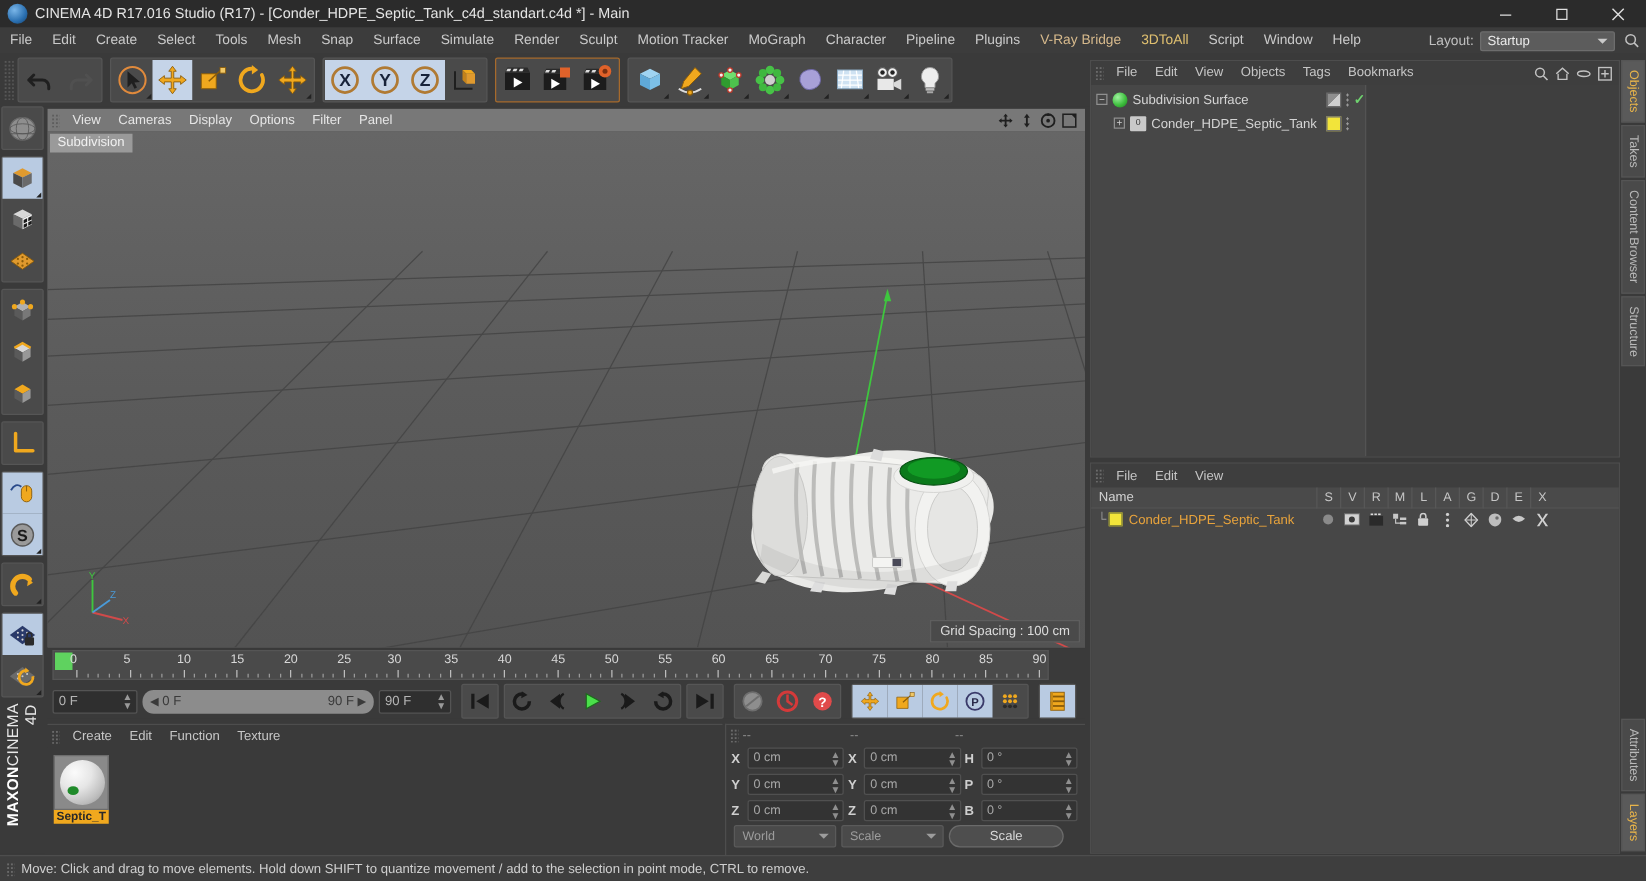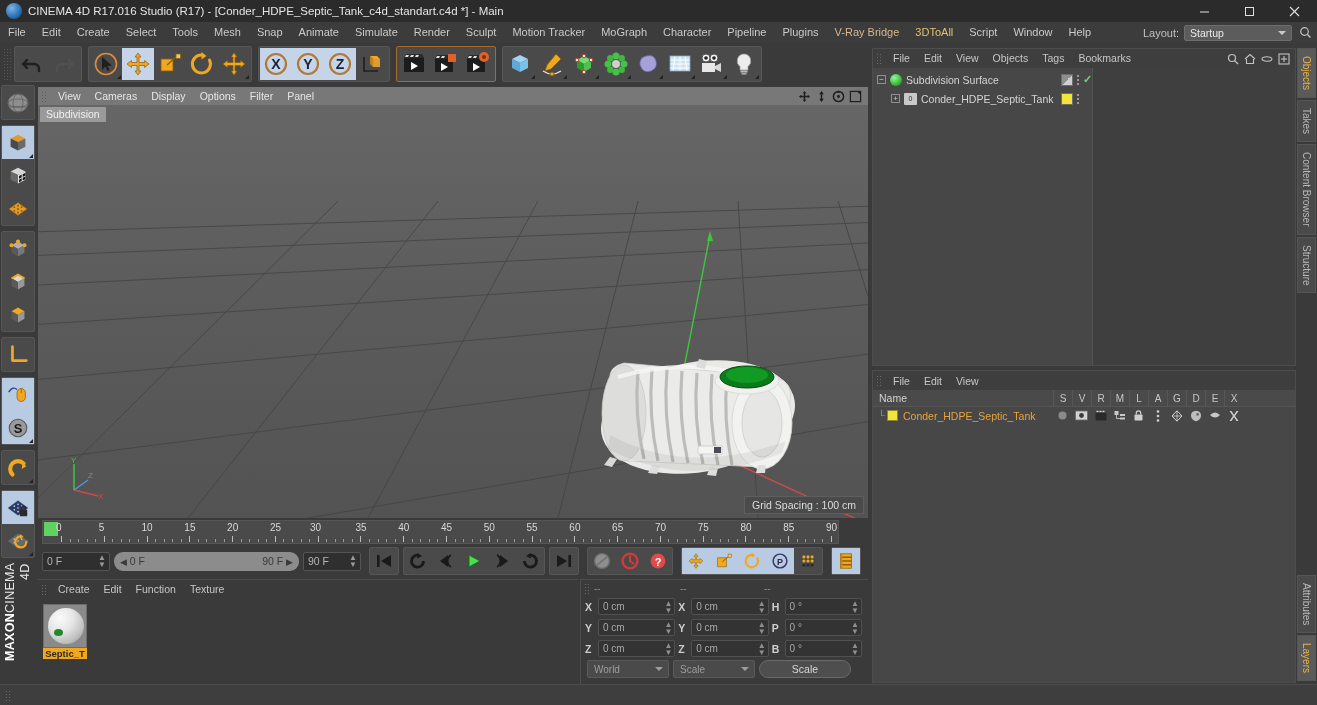--- a/index.html
+++ b/index.html
@@ -228,21 +228,21 @@
 
 <div class="menubar">
   <div id="menu-items" style="display:flex;align-items:center;">
       <div class="menuitem">File</div>
       <div class="menuitem">Edit</div>
       <div class="menuitem">Create</div>
       <div class="menuitem">Select</div>
       <div class="menuitem">Tools</div>
       <div class="menuitem">Mesh</div>
       <div class="menuitem">Snap</div>
-      <div class="menuitem">Animate</div>
+      <div class="menuitem">Surface</div>
       <div class="menuitem">Simulate</div>
       <div class="menuitem">Render</div>
       <div class="menuitem">Sculpt</div>
       <div class="menuitem">Motion Tracker</div>
       <div class="menuitem">MoGraph</div>
       <div class="menuitem">Character</div>
       <div class="menuitem">Pipeline</div>
       <div class="menuitem">Plugins</div>
       <div class="menuitem vray">V-Ray Bridge</div>
       <div class="menuitem tool3d">3DToAll</div>
@@ -1261,13 +1261,14 @@
     <div class="vtab">Takes</div>
     <div class="vtab">Content Browser</div>
     <div class="vtab">Structure</div>
     <div class="vtab spacer"></div>
     <div class="vtab">Attributes</div>
     <div class="vtab act">Layers</div>
   </div>
 
 <div class="statusbar">
   <div class="g"></div>
+  <div class="status-text">Move: Click and drag to move elements. Hold down SHIFT to quantize movement / add to the selection in point mode, CTRL to remove.</div>
 </div>
 
 </body></html>

